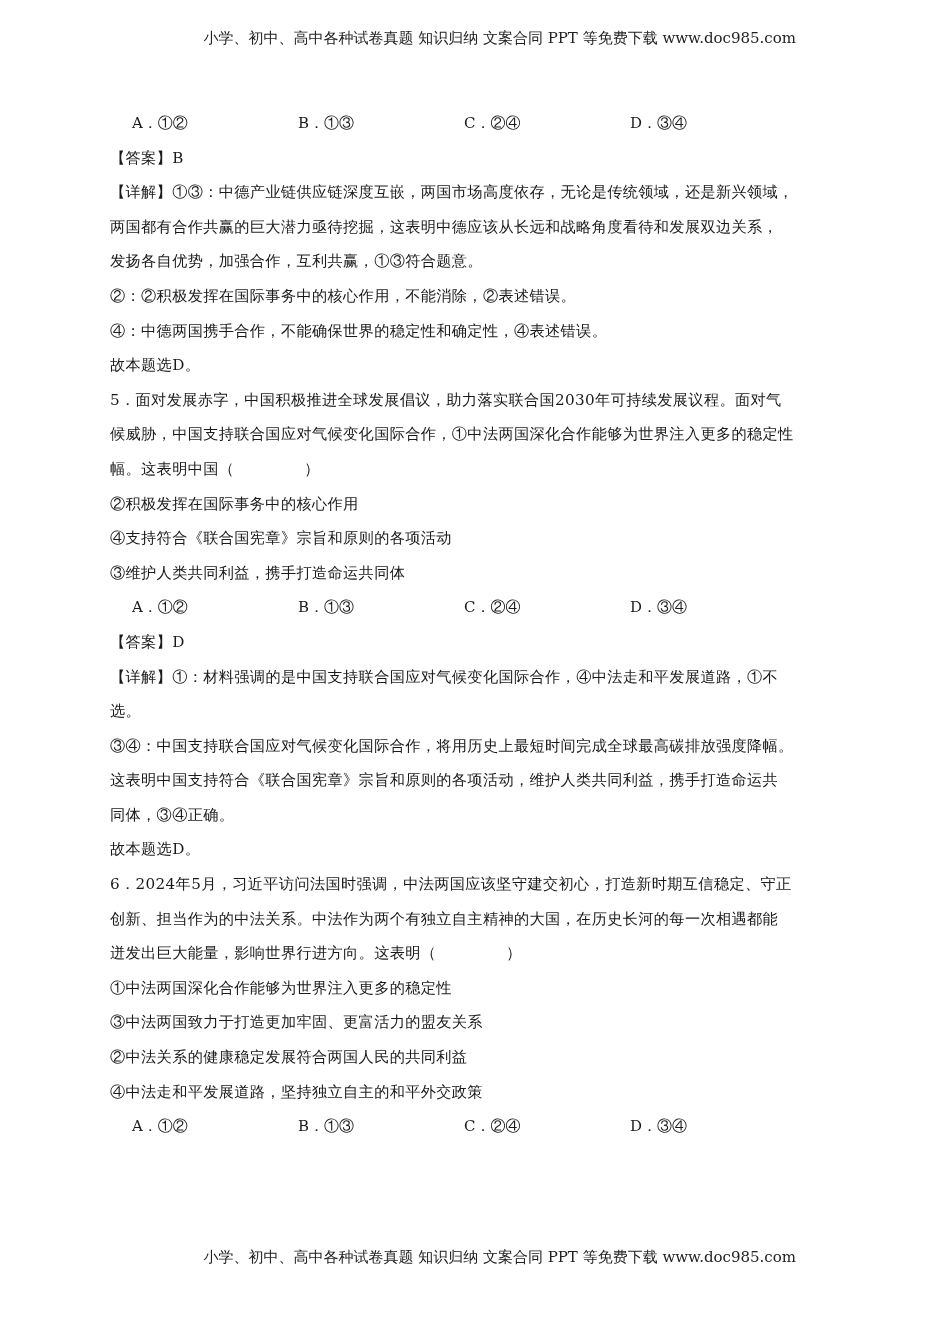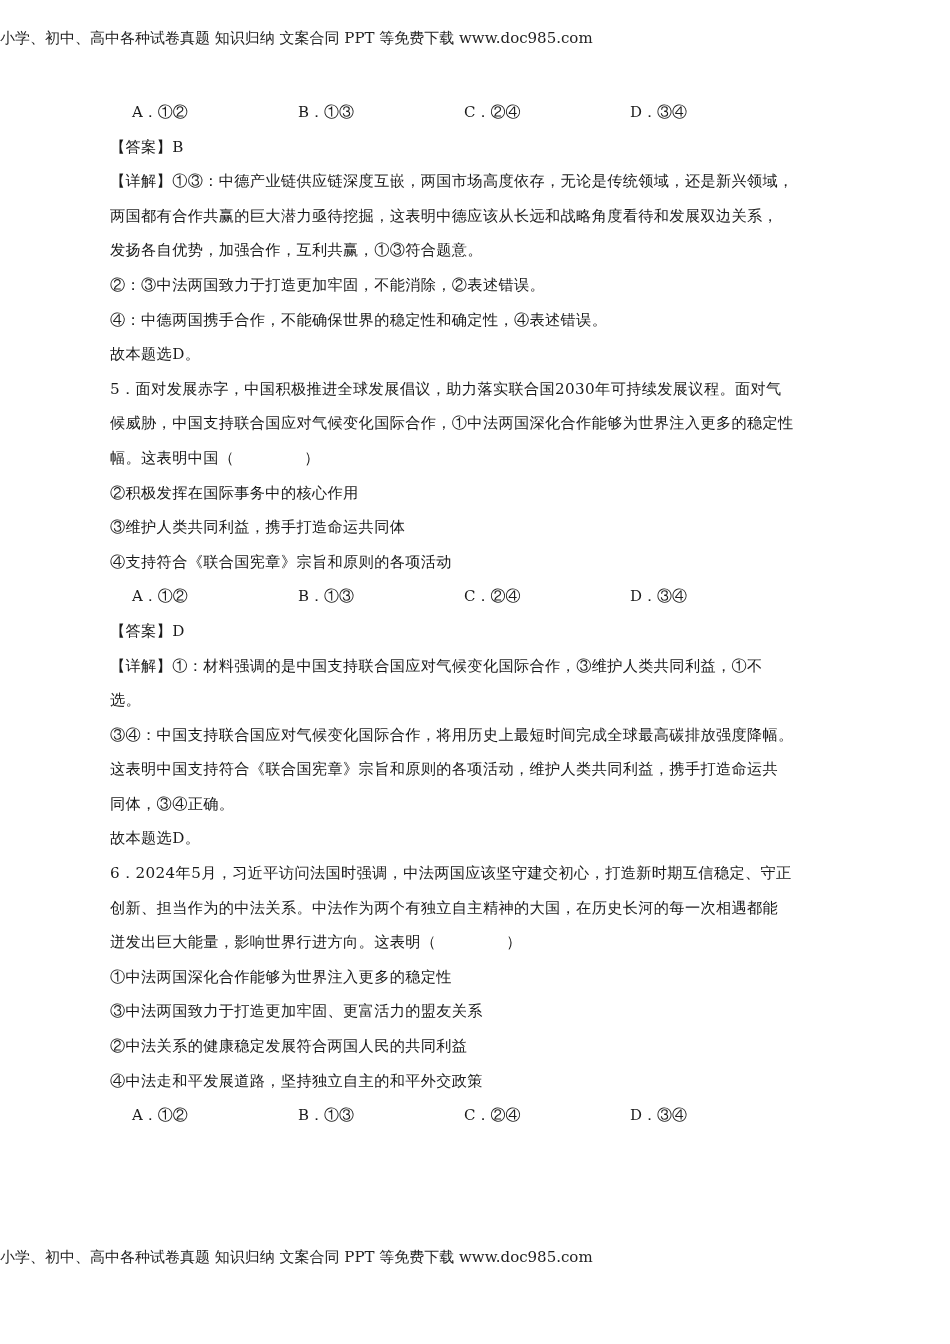--- a/index.html
+++ b/index.html
@@ -12,31 +12,31 @@
       height: 1344px;
       position: relative;
       overflow: hidden;
       font-family: "DejaVu Serif", "Liberation Serif", serif;
       color: #1a1a1a;
     }
     .page-header, .page-footer {
       position: absolute;
       left: 0;
       width: 796px;
-      text-align: left;
+      text-align: right;
       font-size: 15px;
       color: #222;
       letter-spacing: 0;
     }
     .page-header { top: 29px; }
     .page-footer { top: 1248px; }
     .content {
       position: absolute;
       left: 110px;
-      top: 95px;
+      top: 106px;
       width: 730px;
     }
     .line {
       font-size: 15.2px;
       line-height: 34.6px;
       height: 34.6px;
       white-space: nowrap;
       letter-spacing: 0.35px;
     }
     .options {
@@ -69,43 +69,43 @@
     <span class="option">D．③④</span>
   </div>
   <div class="line">
     <span>【答案】</span><span>B</span>
   </div>
   <div class="line">
     <span>【详解】</span><span>①③：中德产业链供应链深度互嵌，两国市场高度依存，无论是传统领域，还是新兴领域，</span>
   </div>
   <div class="line">两国都有合作共赢的巨大潜力亟待挖掘，这表明中德应该从长远和战略角度看待和发展双边关系，</div>
   <div class="line">发扬各自优势，加强合作，互利共赢，①③符合题意。</div>
-  <div class="line">②：③中法两国致力于打造更加牢固，不能消除，②表述错误。</div>
+  <div class="line">②：②积极发挥在国际事务中的核心作用，不能消除，②表述错误。</div>
   <div class="line">④：中德两国携手合作，不能确保世界的稳定性和确定性，④表述错误。</div>
   <div class="line">故本题选D。</div>
 
   <div class="line">5．面对发展赤字，中国积极推进全球发展倡议，助力落实联合国2030年可持续发展议程。面对气</div>
   <div class="line">候威胁，中国支持联合国应对气候变化国际合作，①中法两国深化合作能够为世界注入更多的稳定性</div>
   <div class="line">
     <span>幅。这表明中国（</span><span class="spacer"></span><span>）</span>
   </div>
   <div class="line">②积极发挥在国际事务中的核心作用</div>
+  <div class="line">④支持符合《联合国宪章》宗旨和原则的各项活动</div>
   <div class="line">③维护人类共同利益，携手打造命运共同体</div>
-  <div class="line">④支持符合《联合国宪章》宗旨和原则的各项活动</div>
   <div class="options">
     <span class="option">A．①②</span>
     <span class="option">B．①③</span>
     <span class="option">C．②④</span>
     <span class="option">D．③④</span>
   </div>
   <div class="line">
     <span>【答案】</span><span>D</span>
   </div>
   <div class="line">
-    <span>【详解】</span><span>①：材料强调的是中国支持联合国应对气候变化国际合作，③维护人类共同利益，①不</span>
+    <span>【详解】</span><span>①：材料强调的是中国支持联合国应对气候变化国际合作，④中法走和平发展道路，①不</span>
   </div>
   <div class="line">选。</div>
   <div class="line">③④：中国支持联合国应对气候变化国际合作，将用历史上最短时间完成全球最高碳排放强度降幅。</div>
   <div class="line">这表明中国支持符合《联合国宪章》宗旨和原则的各项活动，维护人类共同利益，携手打造命运共</div>
   <div class="line">同体，③④正确。</div>
   <div class="line">故本题选D。</div>
 
   <div class="line">6．2024年5月，习近平访问法国时强调，中法两国应该坚守建交初心，打造新时期互信稳定、守正</div>
   <div class="line">创新、担当作为的中法关系。中法作为两个有独立自主精神的大国，在历史长河的每一次相遇都能</div>
   <div class="line">

